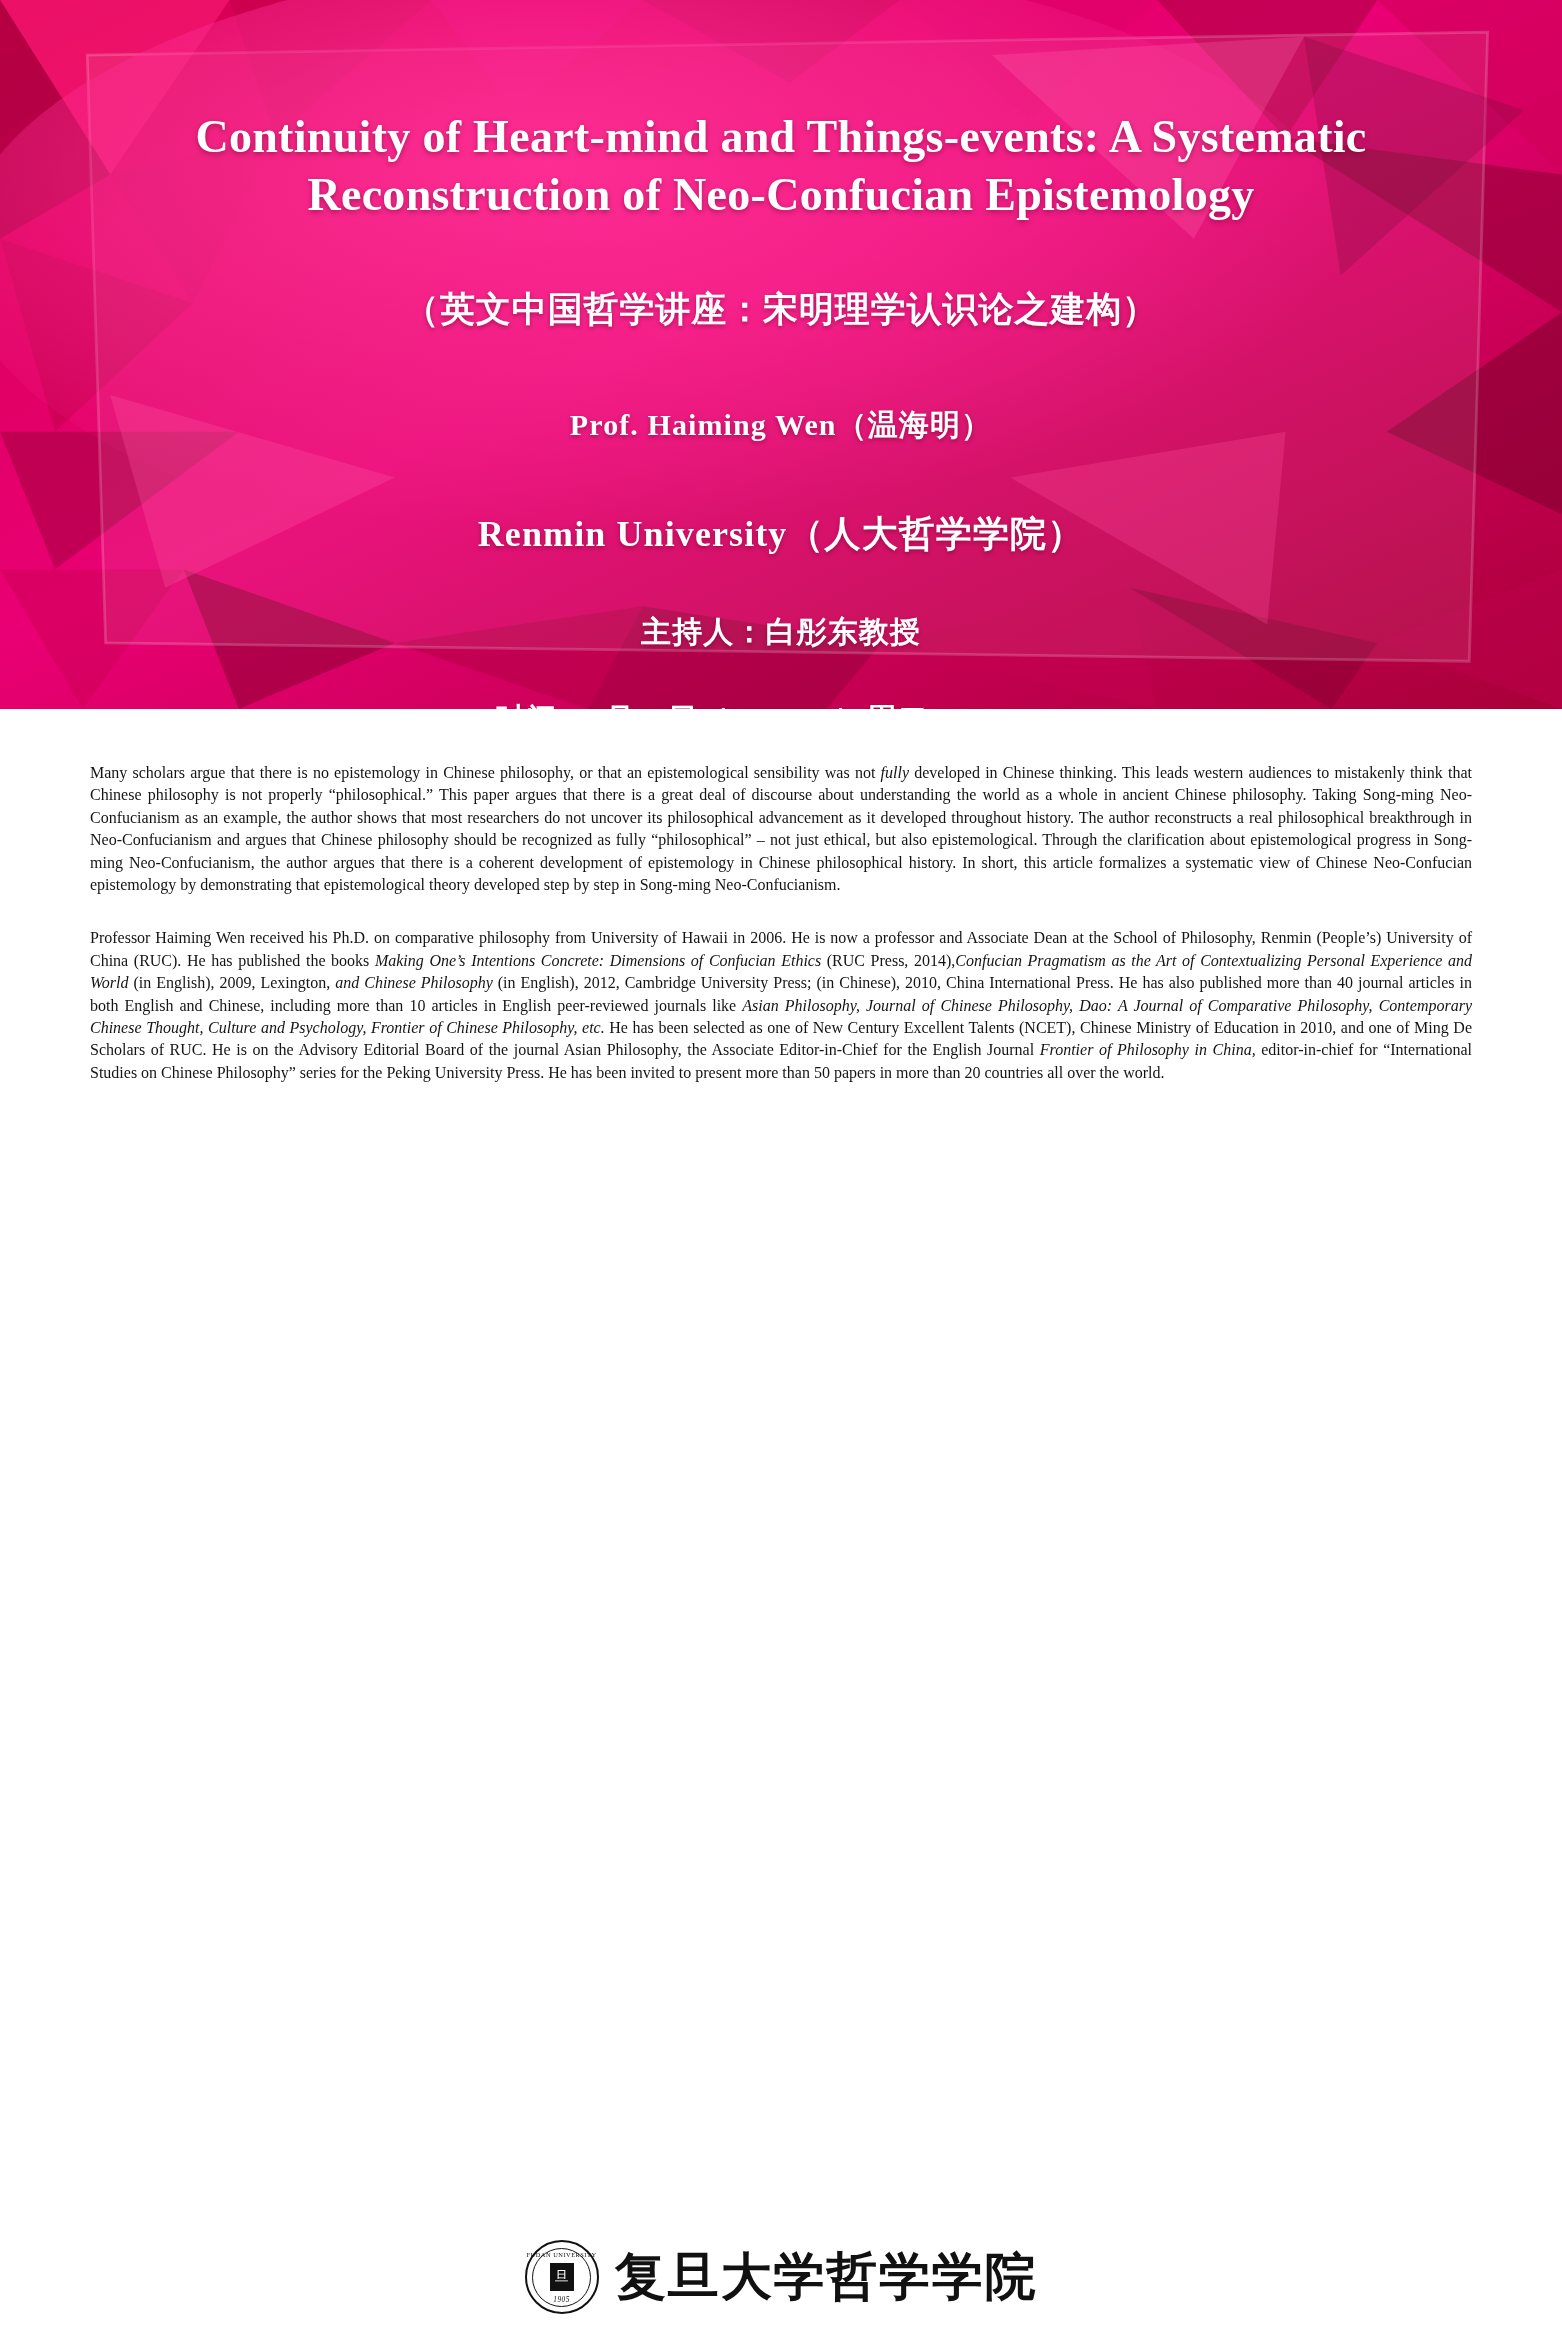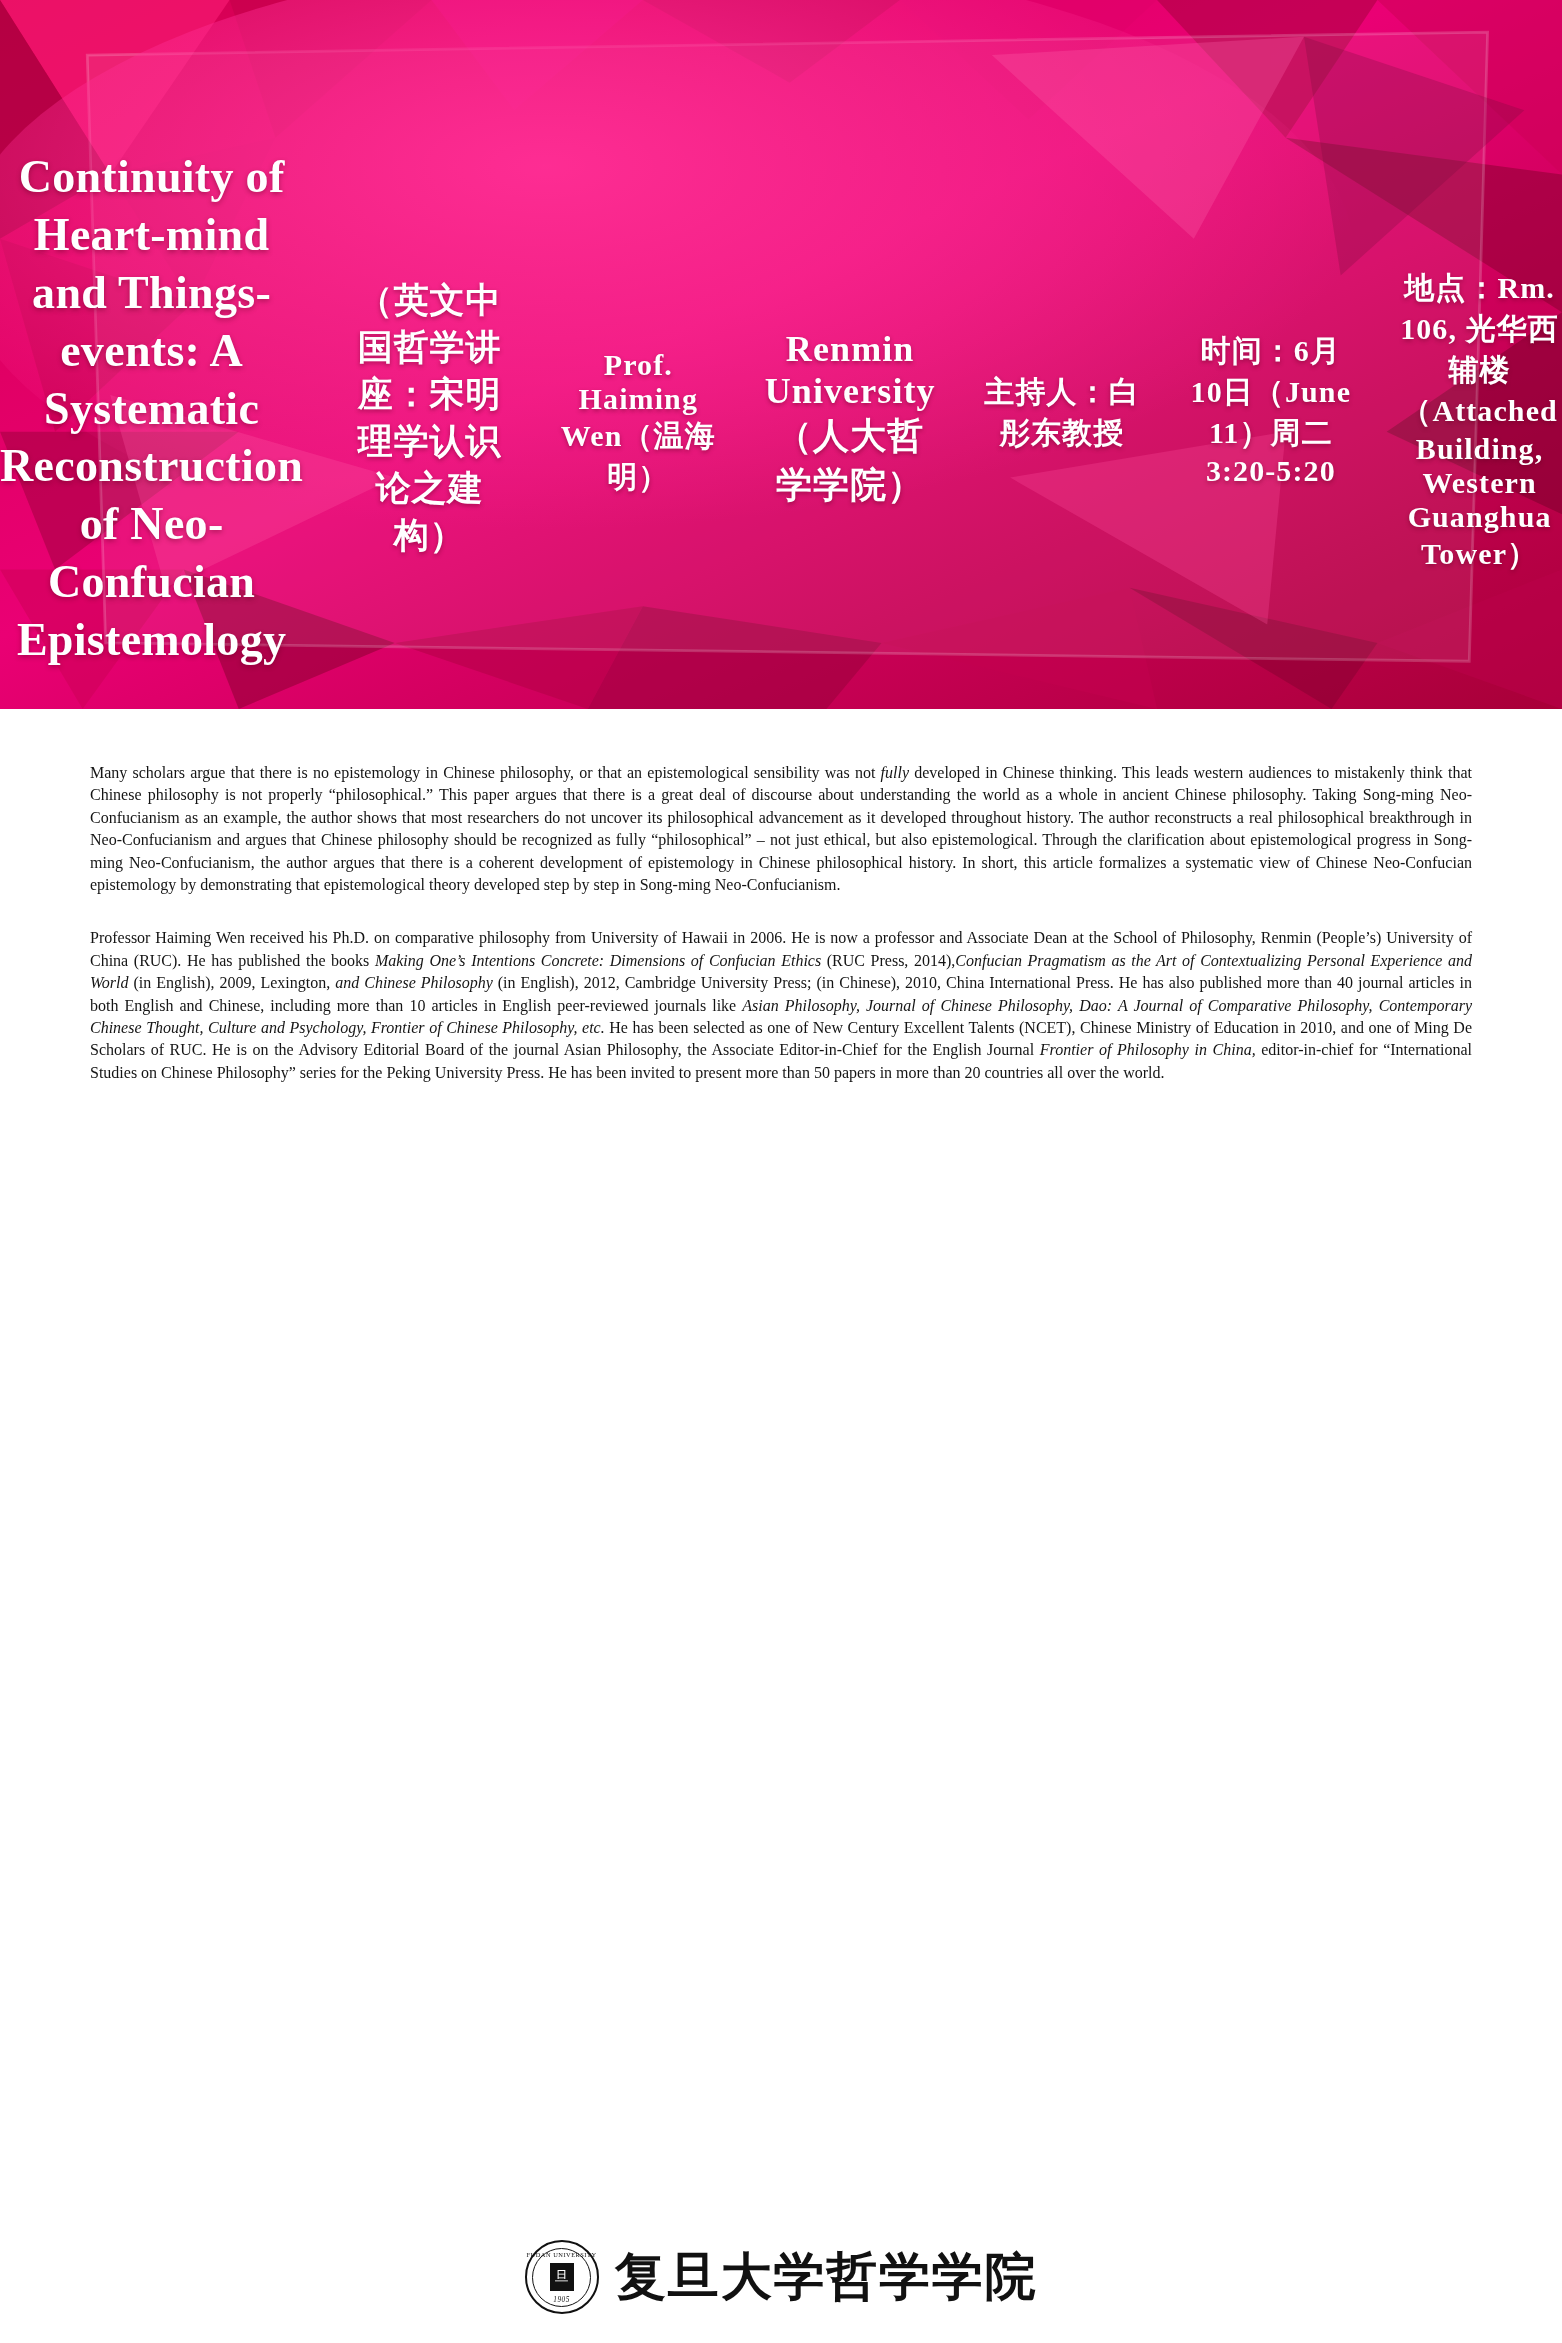--- a/index.html
+++ b/index.html
@@ -27,21 +27,21 @@
     position: absolute;
     inset: 0;
     width: 100%;
     height: 100%;
     display: block;
   }
   .banner-inner {
     position: absolute;
     inset: 0;
     display: flex;
-    flex-direction: row;
+    flex-direction: column;
     align-items: center;
     justify-content: flex-start;
     padding-top: 108px;
     box-sizing: border-box;
     gap: 44px;
   }
   .banner-title {
     width: 1231px;
     text-align: center;
     color: #ffffff;

